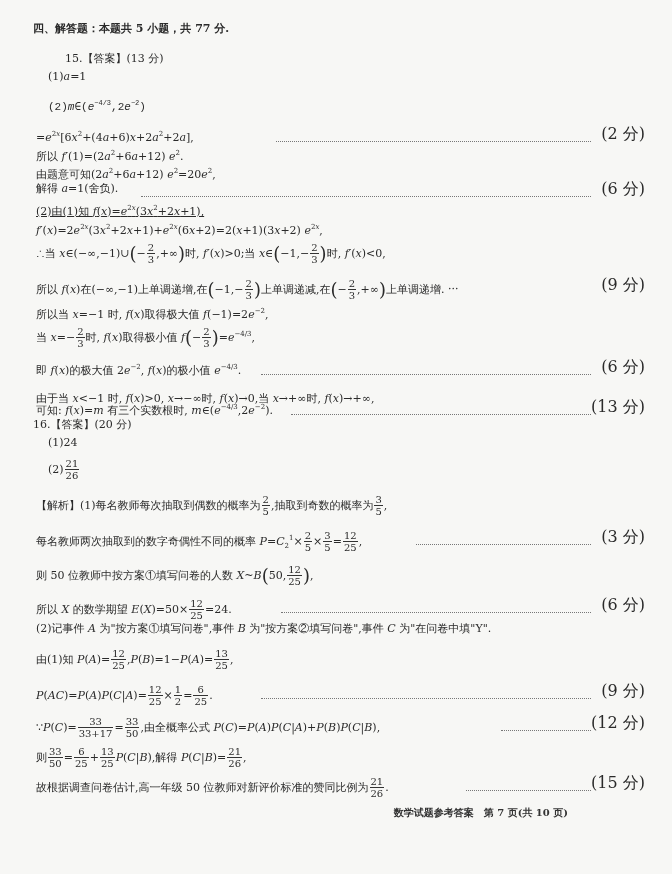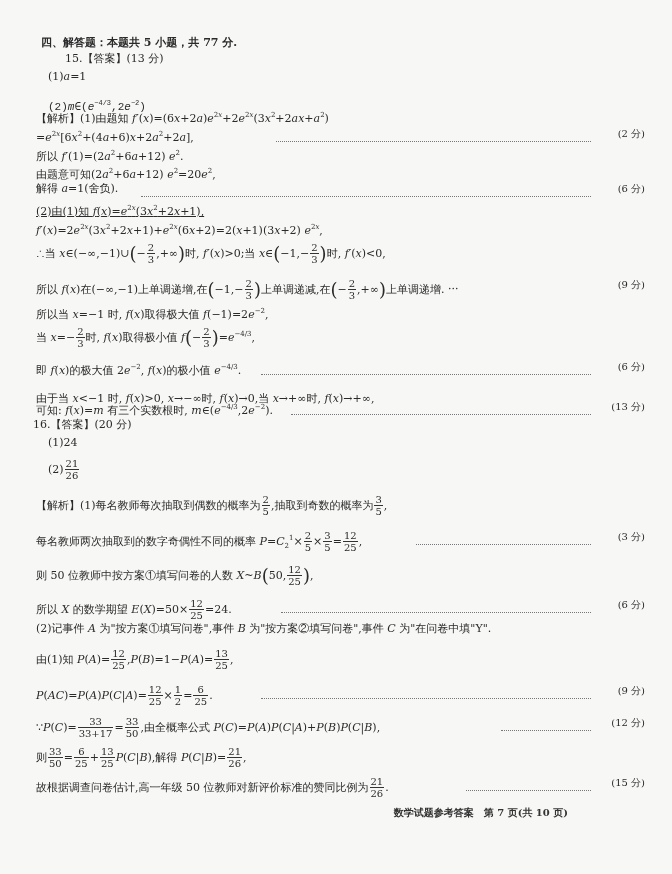--- a/index.html
+++ b/index.html
@@ -7,43 +7,42 @@
     width:672px; height:874px; overflow:hidden;
     background:#f4f4f2;
     font-family:"DejaVu Serif","Liberation Serif",serif;
     color:#2a2a2a;
   }
   .page { position:relative; width:672px; height:874px; background:#f7f7f5; }
   .ln { position:absolute; left:33px; font-size:11px; line-height:14px; white-space:nowrap; }
   .ind { left:48px; }
   .ind2 { left:36px; }
   .bold { font-weight:bold; }
-  .score { position:absolute; right:27px; font-size:10px; line-height:14px; white-space:nowrap; }
+  .score { position:absolute; right:27px; font-size:16px; line-height:14px; white-space:nowrap; }
   .dots { position:absolute; height:14px; border-bottom:1px dotted #777; top:0; }
   .frac { display:inline-block; vertical-align:middle; text-align:center; font-size:10px; line-height:11px; margin:0 1px; }
   .frac .n { display:block; border-bottom:1px solid #333; padding:0 1px; }
   .frac .d { display:block; padding:0 1px; }
   sup { font-size:7px; }
   sub { font-size:7px; }
   .footer { position:absolute; top:806px; left:0; width:568px; text-align:right; font-size:10px; font-weight:bold; color:#333; }
   .paren { font-size:18px; vertical-align:middle; line-height:14px; }
   i { font-style:italic; }
 </style>
 </head>
 <body>
 
 <div class="page">
 
-  <div class="ln bold" style="top:36px;margin-left:8px;">四、解答题：本题共 5 小题，共 77 分.</div>
+  <div class="ln bold" style="top:22px;">四、解答题：本题共 5 小题，共 77 分.</div>
   <div class="ln" style="top:52px;margin-left:32px;">15.【答案】(13 分)</div>
 
   <div class="ln ind" style="top:70px;">(1)<i>a</i>=1</div>
   <div class="ln ind" style="top:96px;font-family:Liberation Mono, monospace;">(2)<i>m</i>∈(<i>e</i><sup>−4/3</sup>,2<i>e</i><sup>−2</sup>)</div>
 
-  <div class="ln ind2" style="top:108px;">【解析】(1)由题知 <i>f′</i>(<i>x</i>)=(6<i>x</i>+2<i>a</i>)<i>e</i><sup>2<i>x</i></sup>+2<i>e</i><sup>2<i>x</i></sup>(3<i>x</i><sup>2</sup>+2<i>ax</i>+<i>a</i><sup>2</sup>)</div>
   <div class="ln ind2" style="top:127px; width:600px;">=<i>e</i><sup>2<i>x</i></sup>[6<i>x</i><sup>2</sup>+(4<i>a</i>+6)<i>x</i>+2<i>a</i><sup>2</sup>+2<i>a</i>],<span class="dots" style="left:240px; width:315px;"></span></div>
   <div class="score" style="top:127px;">(2 分)</div>
   <div class="ln ind2" style="top:146px;">所以 <i>f′</i>(1)=(2<i>a</i><sup>2</sup>+6<i>a</i>+12) <i>e</i><sup>2</sup>.</div>
   <div class="ln ind2" style="top:164px;">由题意可知(2<i>a</i><sup>2</sup>+6<i>a</i>+12) <i>e</i><sup>2</sup>=20<i>e</i><sup>2</sup>,</div>
   <div class="ln ind2" style="top:182px; width:600px;">解得 <i>a</i>=1(舍负).<span class="dots" style="left:105px; width:450px;"></span></div>
   <div class="score" style="top:182px;">(6 分)</div>
 
   <div class="ln ind2" style="top:201px;text-decoration:underline;">(2)由(1)知 <i>f</i>(<i>x</i>)=<i>e</i><sup>2<i>x</i></sup>(3<i>x</i><sup>2</sup>+2<i>x</i>+1),</div>
   <div class="ln ind2" style="top:220px;"><i>f′</i>(<i>x</i>)=2<i>e</i><sup>2<i>x</i></sup>(3<i>x</i><sup>2</sup>+2<i>x</i>+1)+<i>e</i><sup>2<i>x</i></sup>(6<i>x</i>+2)=2(<i>x</i>+1)(3<i>x</i>+2) <i>e</i><sup>2<i>x</i></sup>,</div>
   <div class="ln ind2" style="top:242px;">∴当 <i>x</i>∈(−∞,−1)∪<span class="paren">(</span>−<span class="frac"><span class="n">2</span><span class="d">3</span></span>,+∞<span class="paren">)</span>时, <i>f′</i>(<i>x</i>)&gt;0;当 <i>x</i>∈<span class="paren">(</span>−1,−<span class="frac"><span class="n">2</span><span class="d">3</span></span><span class="paren">)</span>时, <i>f′</i>(<i>x</i>)&lt;0,</div>

